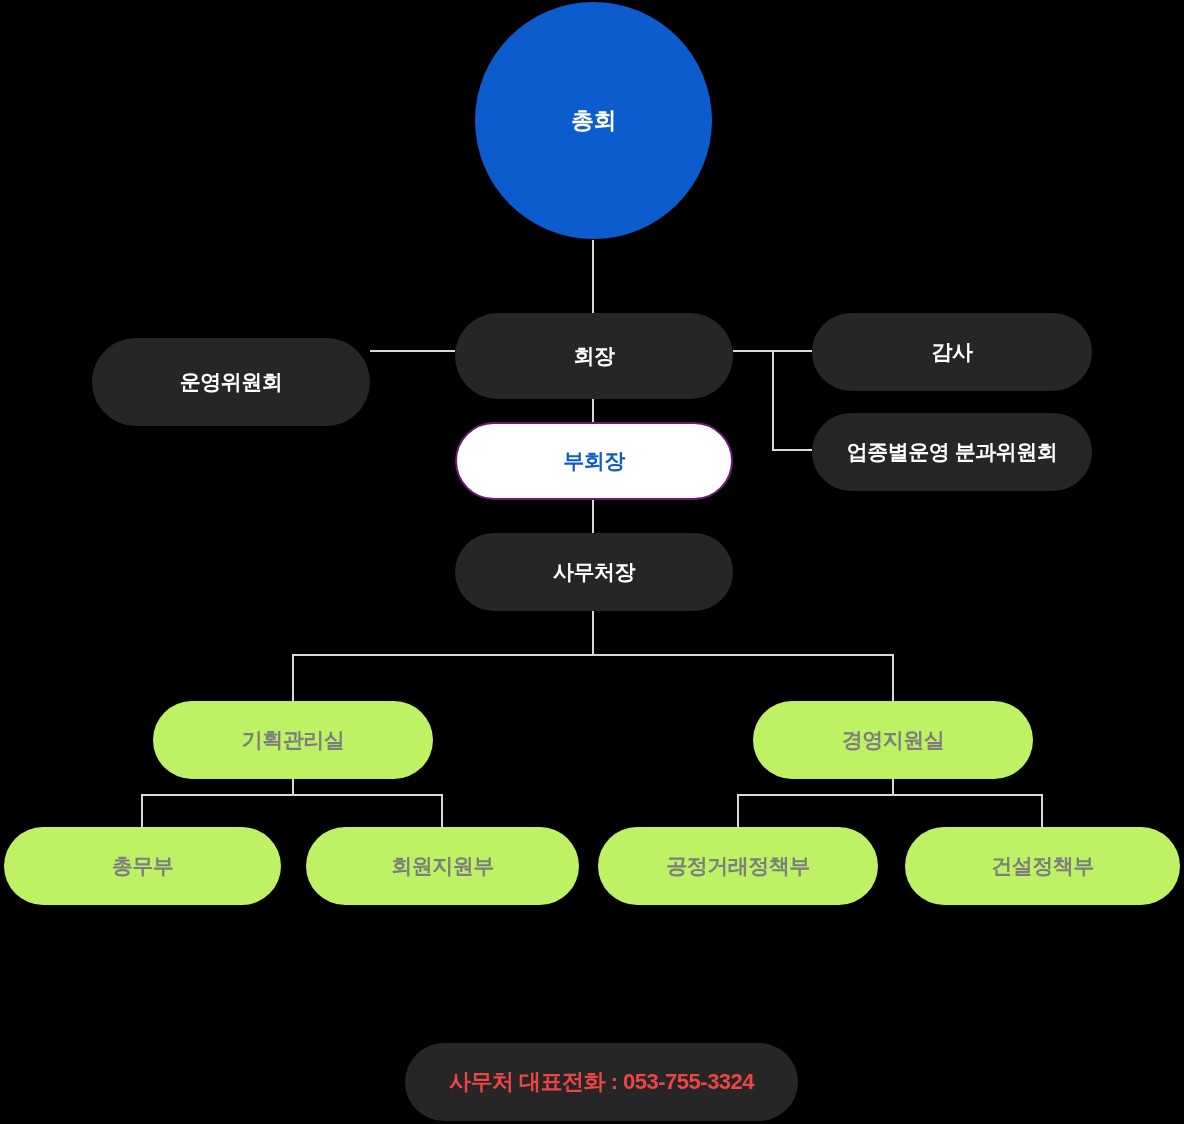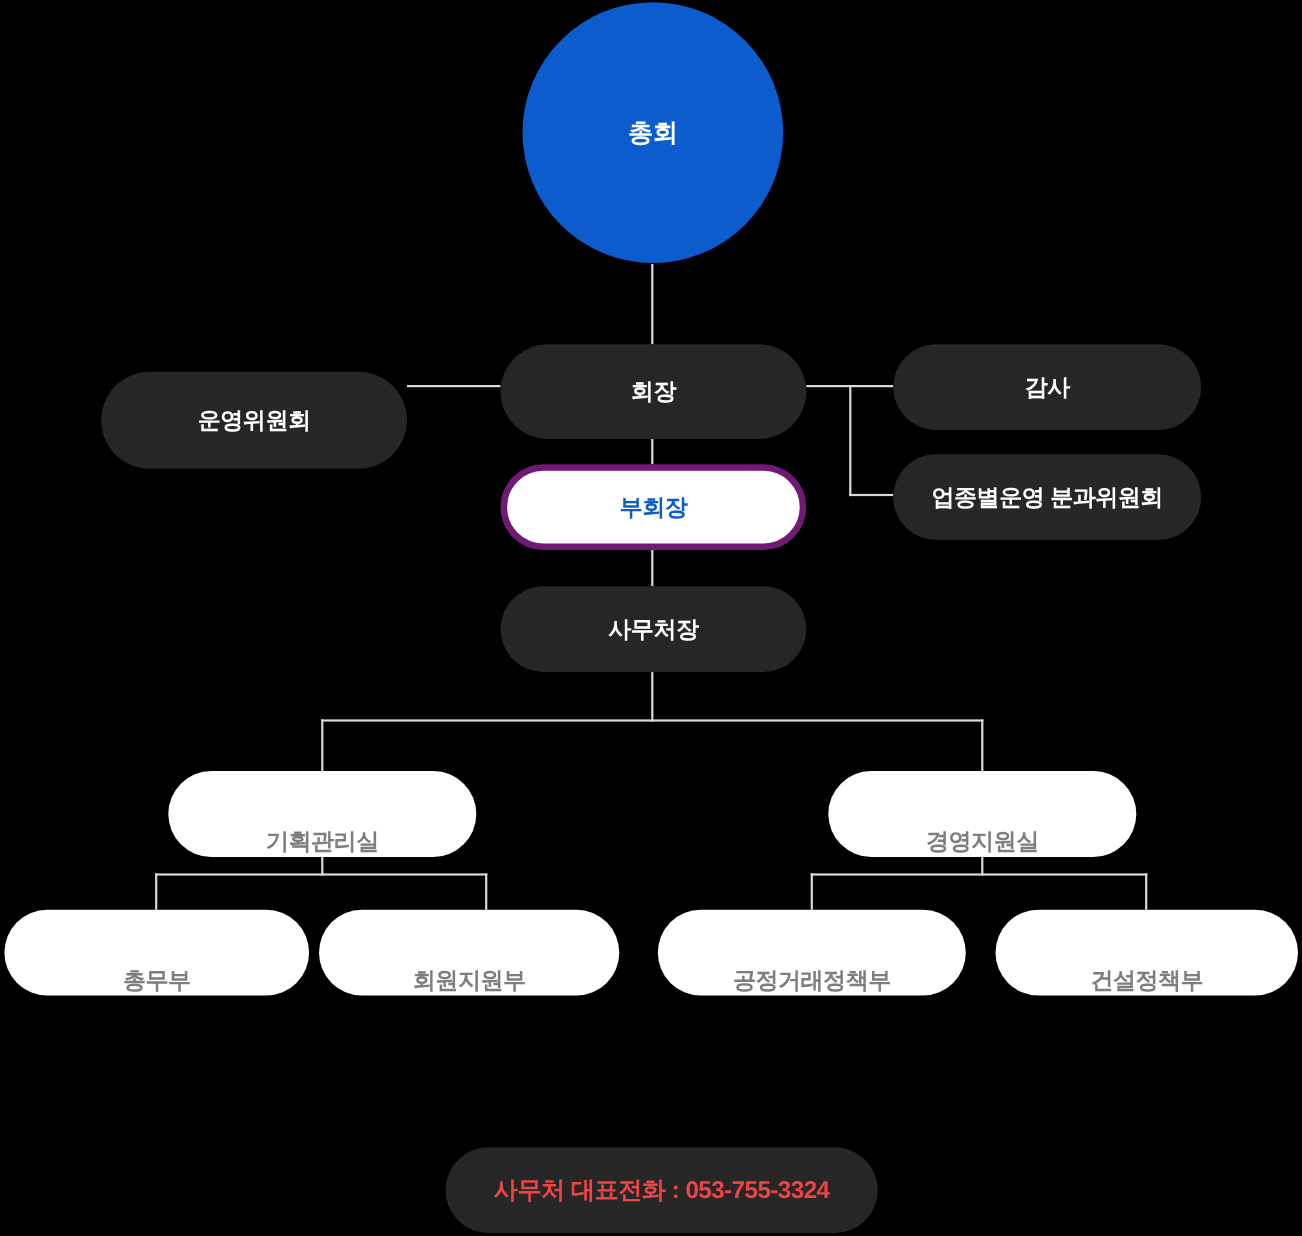--- a/index.html
+++ b/index.html
@@ -14,22 +14,22 @@
     position:absolute;
     display:flex;align-items:center;justify-content:center;
     border-radius:44px;
     font-size:21px;font-weight:700;
     letter-spacing:-0.5px;
     box-sizing:border-box;
     white-space:nowrap;
     z-index:2;
   }
   .node.dark{background:#262626;color:#ffffff;}
-  .node.white{background:#ffffff;color:#7e7e7e;align-items:flex-end;}
-  .node.outline-blue{background:#ffffff;color:#0d5ccd;border:6px solid #701a75;}
+  .node.white{background:#bef264;color:#7e7e7e;}
+  .node.outline-blue{background:#ffffff;color:#0d5ccd;border:2px solid #701a75;}
   .node.circle{
     border-radius:50%;
     background:#0d5ccd;color:#ffffff;
     font-size:23px;
   }
   .line{position:absolute;background:#d9d9d9;z-index:1;}
   .footer-pill{
     position:absolute;
     display:flex;align-items:center;justify-content:center;
     background:#262626;color:#ef4444;
@@ -96,21 +96,21 @@
   </div>
 
   <div class="node white" style="left:753px;top:701px;width:280px;height:78px;">
     <span>경영지원실</span>
   </div>
 
   <div class="node white" style="left:4px;top:827px;width:277px;height:78px;">
     <span>총무부</span>
   </div>
 
-  <div class="node white" style="left:290px;top:827px;width:273px;height:78px;">
+  <div class="node white" style="left:306px;top:827px;width:273px;height:78px;">
     <span>회원지원부</span>
   </div>
 
   <div class="node white" style="left:598px;top:827px;width:280px;height:78px;">
     <span>공정거래정책부</span>
   </div>
 
   <div class="node white" style="left:905px;top:827px;width:275px;height:78px;">
     <span>건설정책부</span>
   </div>

